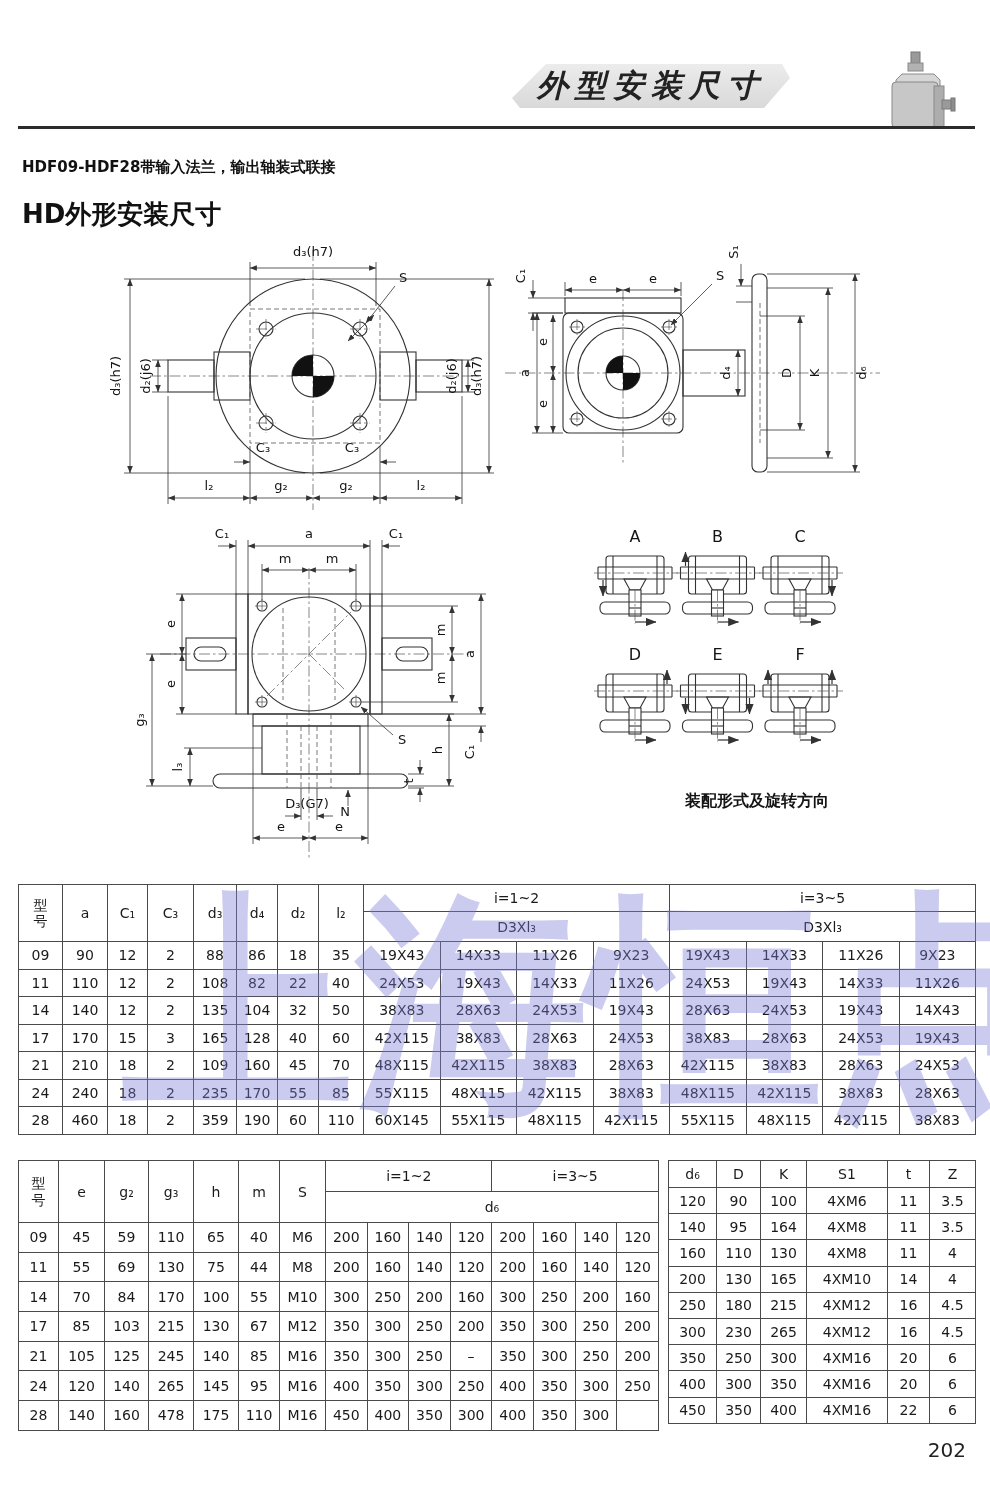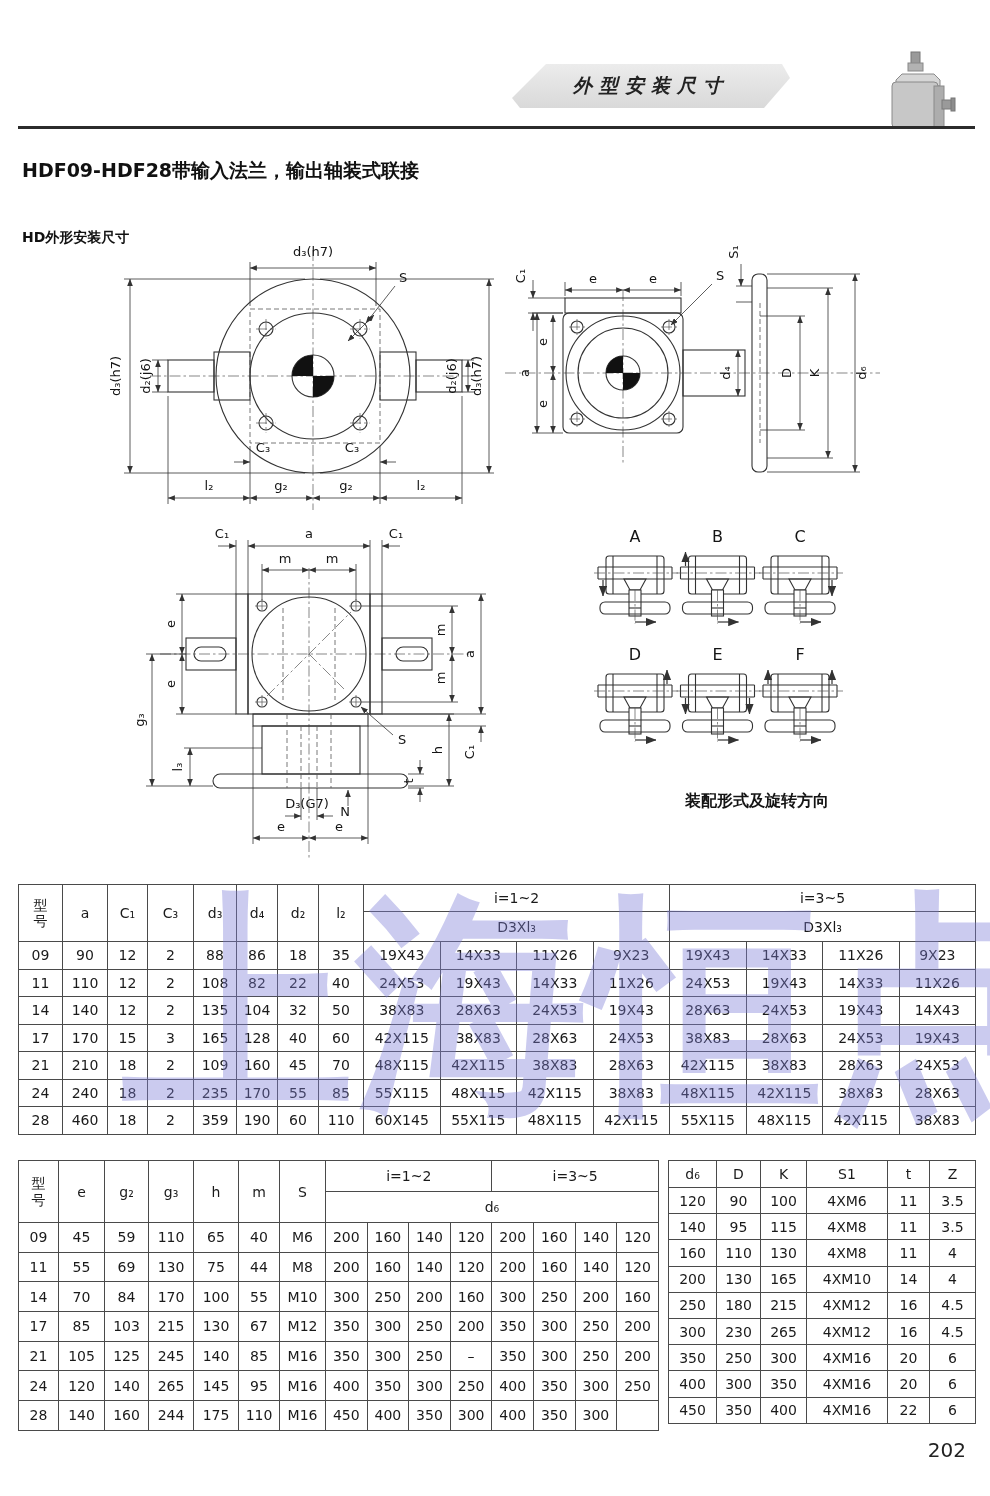--- a/index.html
+++ b/index.html
@@ -3,26 +3,26 @@
 <meta charset="utf-8">
 <style>
   html,body{margin:0;padding:0;background:#f4f4f4;}
   #page{position:relative;width:990px;height:1496px;background:#ffffff;
         font-family:"DejaVu Sans","Liberation Sans",sans-serif;color:#1a1a1a;overflow:hidden;}
   
   #banner{position:absolute;left:512px;top:64px;width:278px;height:44px;
           background:linear-gradient(#ececec,#d9d9d9);
           clip-path:polygon(34px 0,270px 0,278px 14px,252px 100%,8px 100%,0 34px);
           display:flex;align-items:center;justify-content:center;}
-  #banner span{font-style:italic;font-weight:bold;font-size:19px;letter-spacing:7px;color:#222;}
+  #banner span{font-style:italic;font-weight:bold;font-size:31px;letter-spacing:7px;color:#222;}
   #hrule{position:absolute;left:18px;top:126px;width:957px;height:3px;background:#2b2b2b;}
   #gearbox-icon{position:absolute;left:878px;top:50px;}
   .title{position:absolute;left:22px;font-weight:bold;color:#111;}
-  #title1{top:158px;font-size:19px;text-align:right;}
-  #title2{top:197px;font-size:14px;margin-top:32px;}
+  #title1{top:158px;font-size:15px;text-align:right;}
+  #title2{top:197px;font-size:26px;}
   
   #watermark{position:absolute;left:122px;top:878px;font-size:232px;line-height:1.1;
              font-weight:bold;color:rgba(126,126,214,0.40);z-index:3;pointer-events:none;
              letter-spacing:2px;white-space:nowrap;}
   
   #drawings{position:absolute;left:0;top:228px;z-index:1;}
   .ol{fill:none;stroke:#333;stroke-width:1.1;}
   .olf{fill:#fff;stroke:#333;stroke-width:1.1;}
   .hl{fill:none;stroke:#555;stroke-width:.8;stroke-dasharray:5 3;}
   .cl{fill:none;stroke:#555;stroke-width:.7;stroke-dasharray:11 3 2.5 3;}
@@ -701,21 +701,21 @@
           <td>250</td>
           <td>400</td>
           <td>350</td>
           <td>300</td>
           <td>250</td>
         </tr>
         <tr>
           <td>28</td>
           <td>140</td>
           <td>160</td>
-          <td>244</td>
+          <td>478</td>
           <td>175</td>
           <td>110</td>
           <td>M16</td>
           <td>450</td>
           <td>400</td>
           <td>350</td>
           <td>300</td>
           <td>400</td>
           <td>350</td>
           <td>300</td>
@@ -748,21 +748,21 @@
           <td>120</td>
           <td>90</td>
           <td>100</td>
           <td>4XM6</td>
           <td>11</td>
           <td>3.5</td>
         </tr>
         <tr>
           <td>140</td>
           <td>95</td>
-          <td>115</td>
+          <td>164</td>
           <td>4XM8</td>
           <td>11</td>
           <td>3.5</td>
         </tr>
         <tr>
           <td>160</td>
           <td>110</td>
           <td>130</td>
           <td>4XM8</td>
           <td>11</td>

